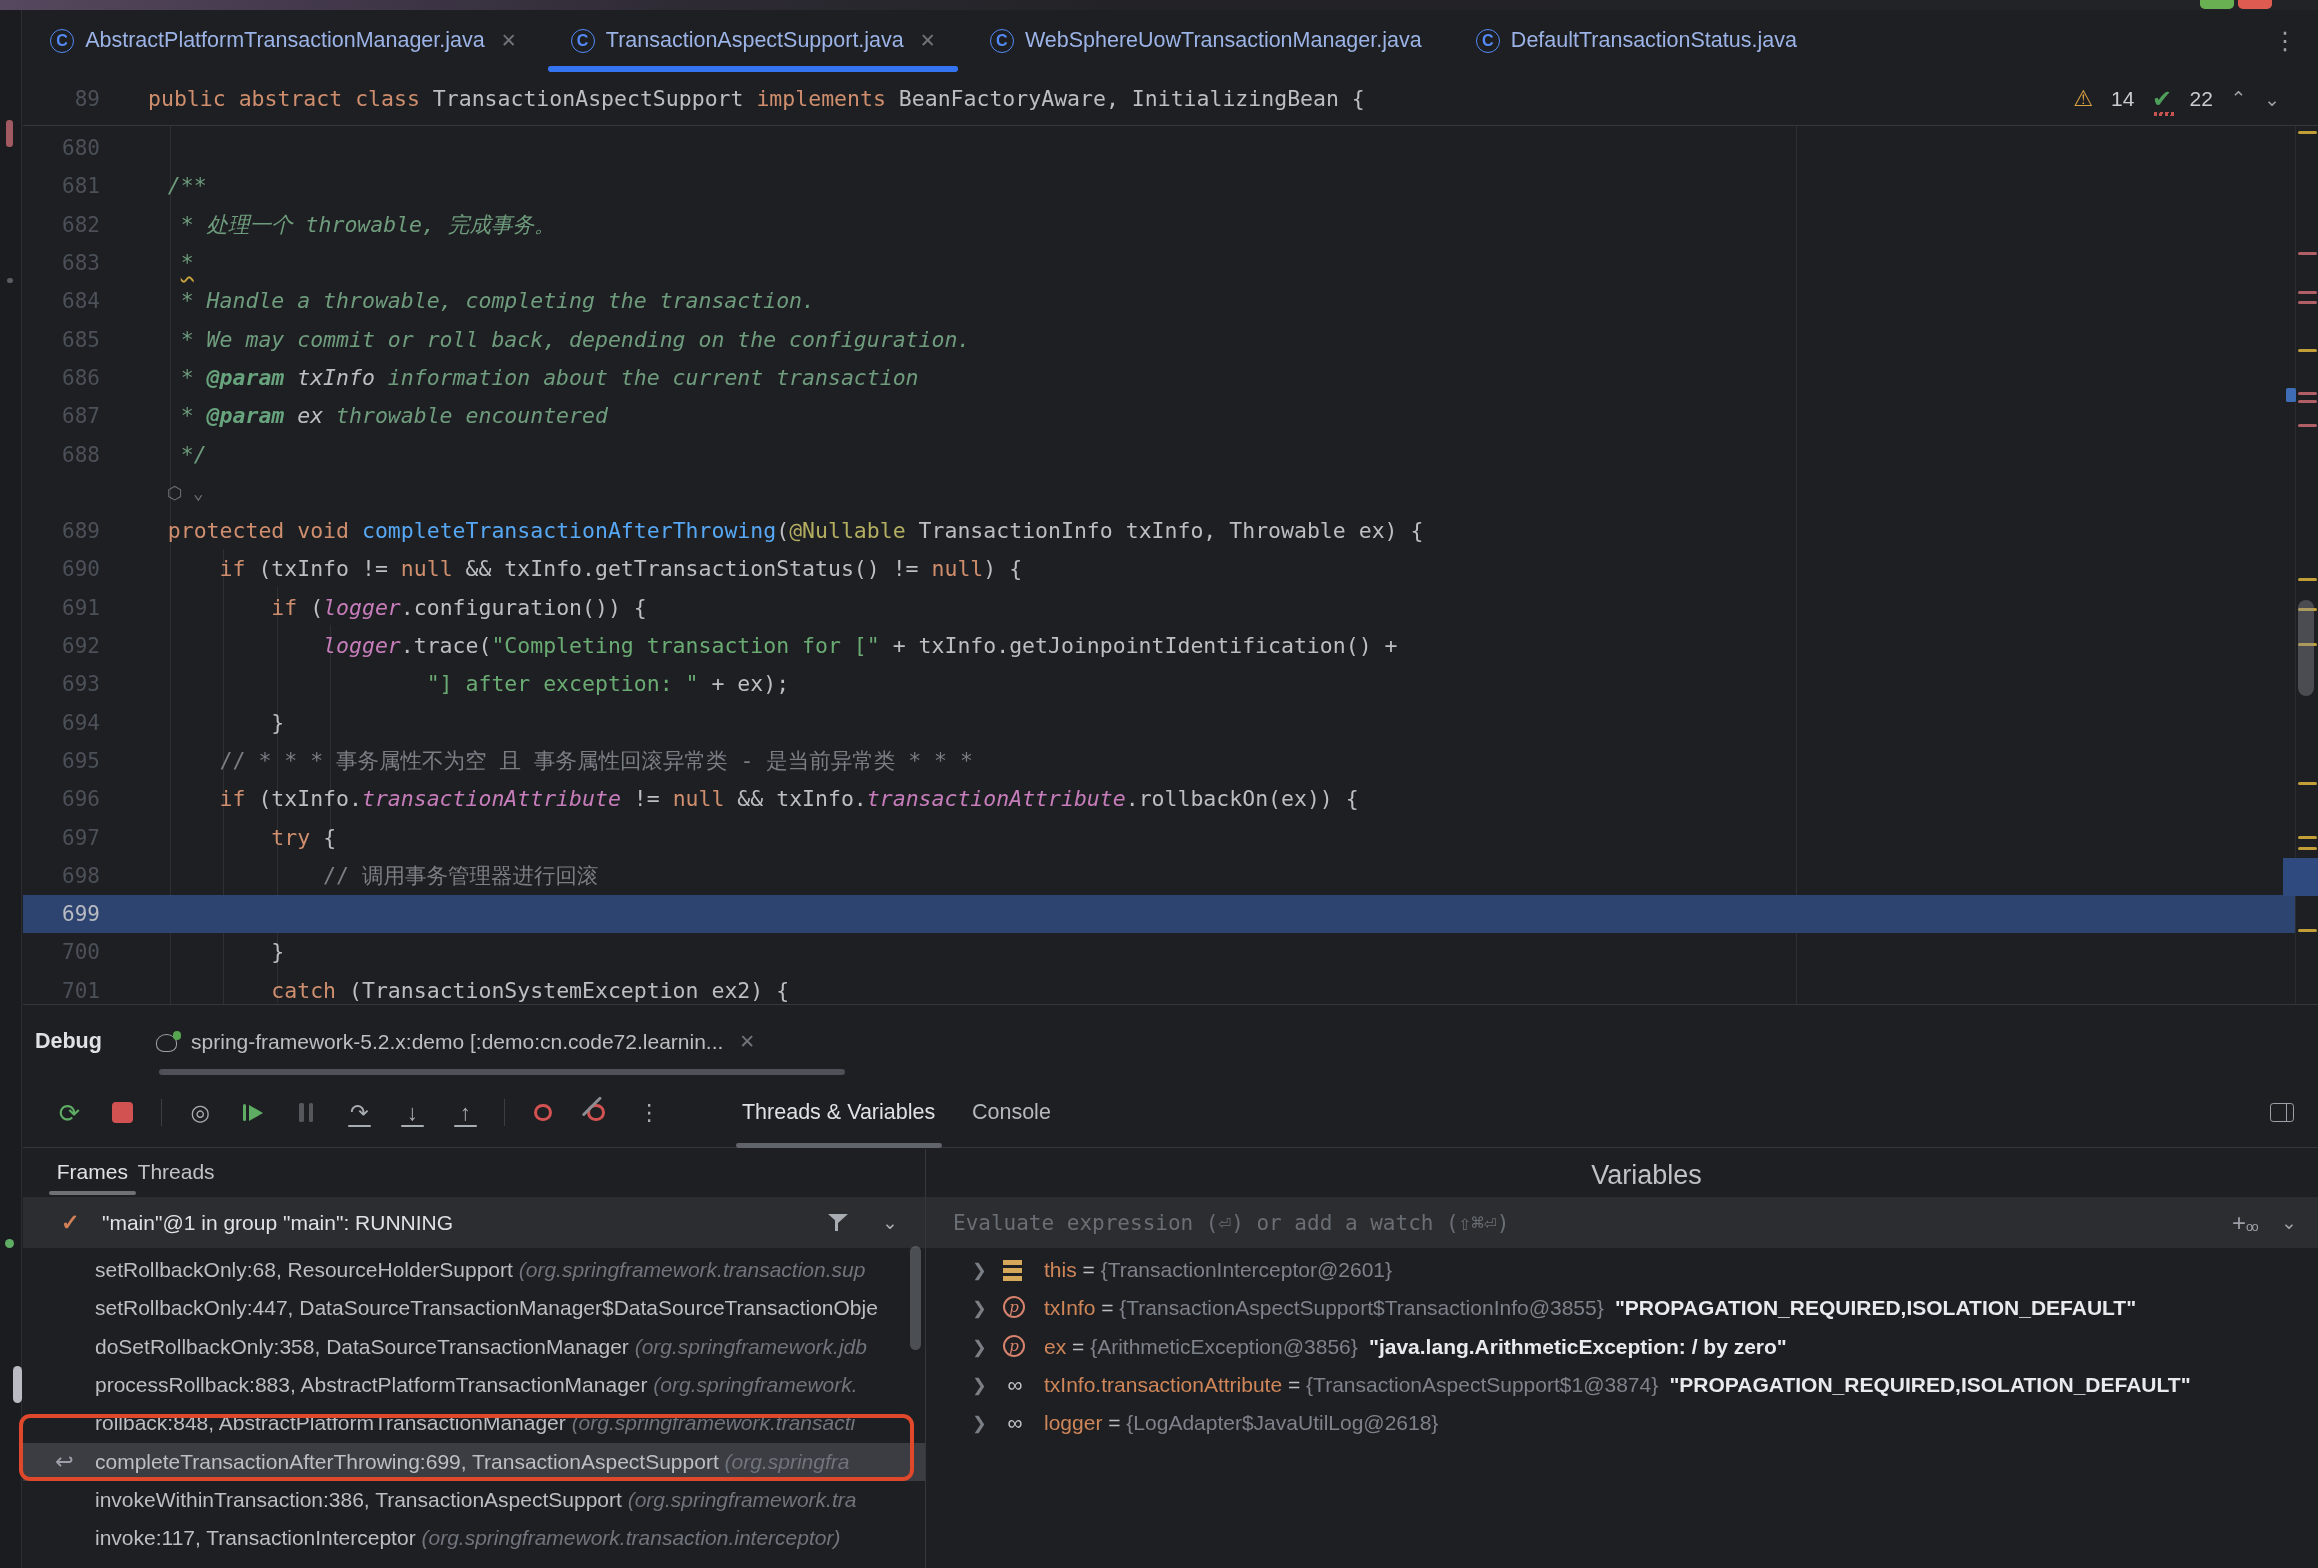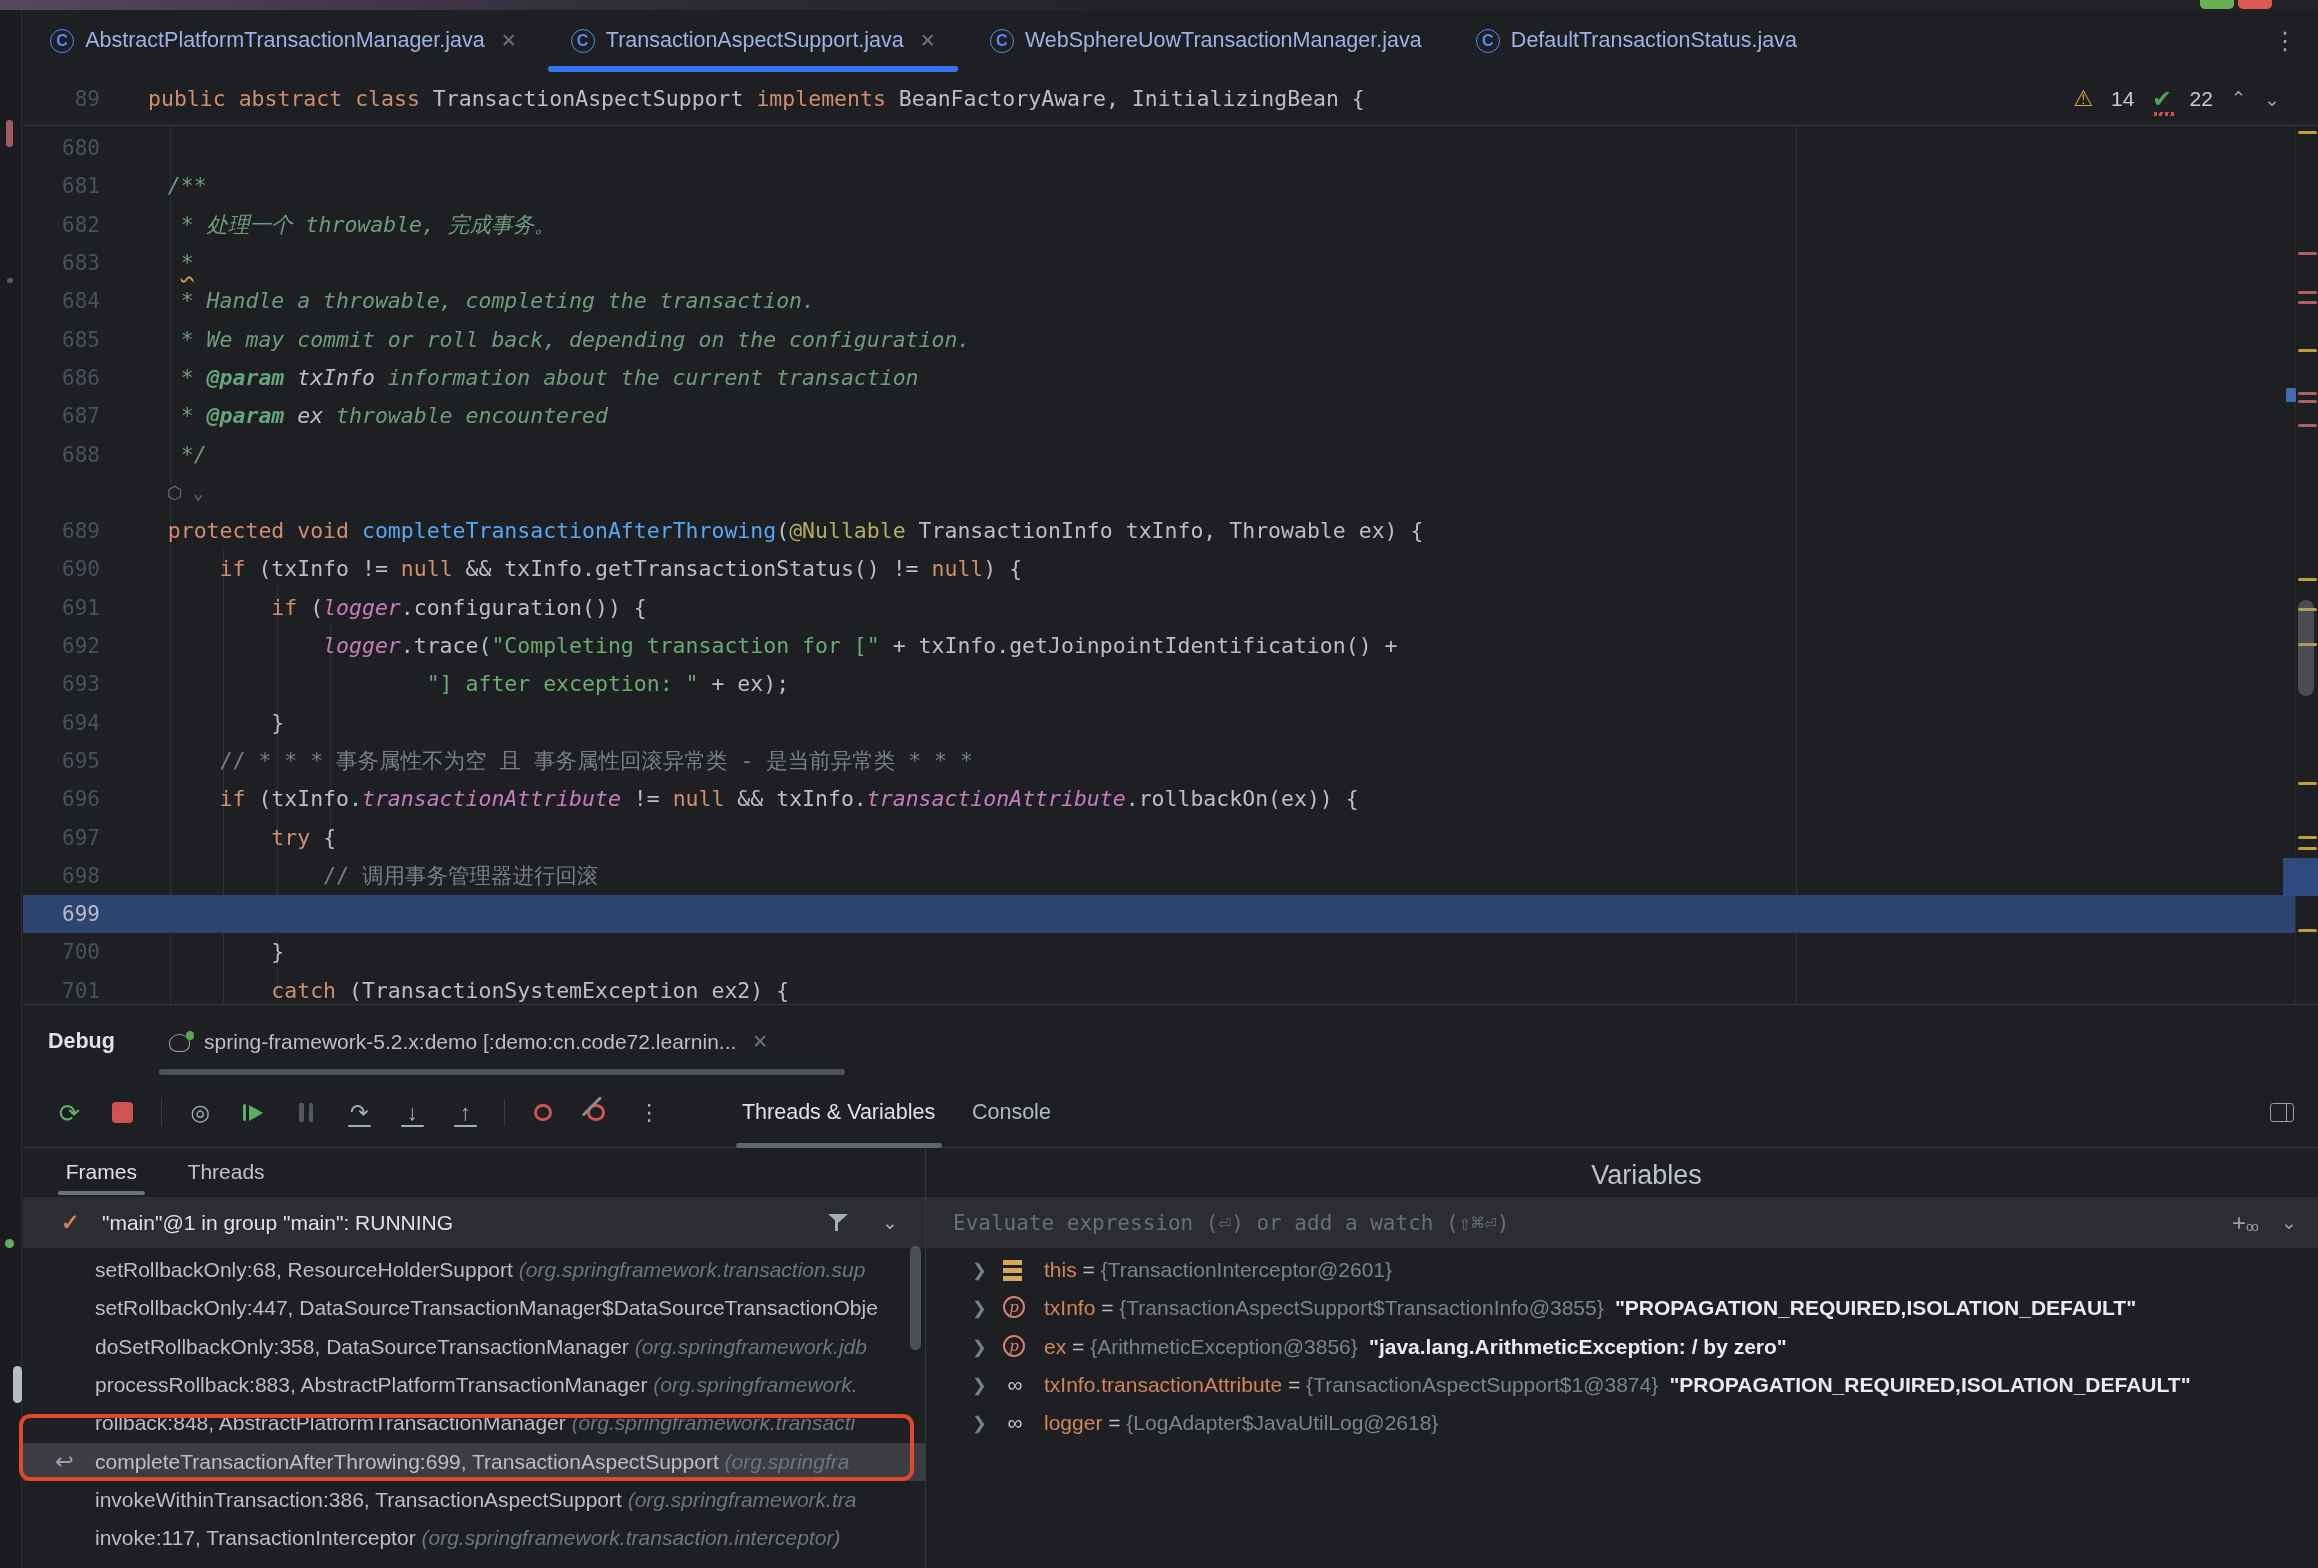--- a/index.html
+++ b/index.html
@@ -60,21 +60,21 @@
   
   #stripe{position:absolute;left:2295px;top:126px;width:23px;height:878px;background:#1e1f22;border-left:0.8px solid #2a2c2f;}
   .mark{position:absolute;height:3.2px;border-radius:1.6px;}
   #stripe-thumb{position:absolute;left:2.4px;width:16px;border-radius:8px;background:rgba(140,145,152,.40);}
   #stripe-cur{position:absolute;left:-12.8px;width:36px;}
   #stripe-bm{position:absolute;width:9.6px;height:14.4px;border-radius:1.6px;}
 
   
   #debug{position:absolute;left:23px;top:1004px;width:2295px;height:565px;background:#1e1f22;border-top:0.8px solid #35373b;}
   #dbg-header{position:absolute;left:0;top:0;width:2295px;height:73px;display:flex;align-items:center;}
-  #dbg-title{font-weight:bold;font-size:21.5px;color:#dfe1e5;margin-left:25px;}
+  #dbg-title{font-weight:bold;font-size:21.5px;color:#dfe1e5;margin-left:12px;}
   #session-tab{display:flex;align-items:center;gap:11.2px;margin-left:54px;font-size:21px;color:#bcbec4;position:relative;}
   .gradle-ic{width:24px;height:21px;position:relative;}
   .gradle-ic::before{content:"";position:absolute;left:0;top:3.2px;width:19px;height:16px;border:1.6px solid #9da0a8;border-radius:50% 50% 40% 40%;}
   .gradle-ic::after{content:"";position:absolute;right:-1.6px;top:0;width:8.8px;height:8.8px;border-radius:50%;background:#57a64f;}
   #hscroll-thumb{position:absolute;left:136px;top:64px;width:686px;height:5.6px;border-radius:3.2px;background:#4e5157;}
   #dbg-toolbar{position:absolute;left:0;top:73px;width:2295px;height:70px;border-bottom:0.8px solid #35373b;display:flex;align-items:center;gap:24px;padding-left:32px;}
   .tb-ic{width:29px;height:29px;display:flex;align-items:center;justify-content:center;font-size:22.3px;color:#a8acb3;position:relative;}
   .tb-sep{width:0.8px;height:27px;background:#3b3d41;}
   .ic-rerun{color:#5fad65;font-size:25.5px;}
   .ic-stop{width:21px;height:21px;background:#d25252;border-radius:4px;}
@@ -95,21 +95,21 @@
   #layout-ic::after{content:"";position:absolute;right:5.6px;top:0;bottom:0;width:1.6px;background:#9da0a8;}
 
   #dbg-content{position:absolute;left:0;top:144px;width:2295px;height:421px;}
   #frames-pane{position:absolute;left:0;top:0;width:902px;height:421px;overflow:hidden;}
   #pane-divider{position:absolute;left:902px;top:0;width:0.8px;height:421px;background:#35373b;}
   #vars-pane{position:absolute;left:903px;top:0;width:1392px;height:421px;overflow:hidden;}
 
   .sub-tab{font-size:21px;color:#dfe1e5;position:relative;display:inline-flex;align-items:center;height:46px;padding:0 4.8px;}
   .sub-tab.active::after{content:"";position:absolute;left:-3.2px;right:-3.2px;bottom:0;height:4px;background:#6e7176;border-radius:2.4px;}
   .sub-tab.inactive{color:#bfc2c7;}
-  #frames-tabs{padding-left:38px;display:flex;gap:41px;height:48px;}
+  #frames-tabs{padding-left:29px;display:flex;height:48px;}
   #thread-row{position:absolute;left:0;top:48px;width:902px;height:51px;background:#2b2d30;display:flex;align-items:center;font-size:21px;color:#dfe1e5;}
   #thread-check{color:#d08057;font-weight:bold;font-size:22.3px;margin-left:38px;}
   #thread-label{margin-left:22.3px;}
   #funnel{margin-left:auto;width:24px;height:24px;position:relative;}
   #funnel::before{content:"";position:absolute;left:1.6px;top:3.2px;width:0;height:0;border-left:10.4px solid transparent;border-right:10.4px solid transparent;border-top:9.6px solid transparent;border-top-color:#a8acb3;}
   #funnel::after{content:"";position:absolute;left:8.8px;top:9.6px;width:3.2px;height:11.2px;background:#a8acb3;}
   #thread-chev{color:#a8acb3;font-size:19px;margin:0 27px 0 32px;}
 
   .frame-row{position:absolute;left:0;width:902px;height:38px;line-height:38px;font-size:21px;white-space:nowrap;overflow:hidden;padding-left:72px;color:#bcbec4;}
   .frame-row .pkg{color:#70747c;font-style:italic;}

